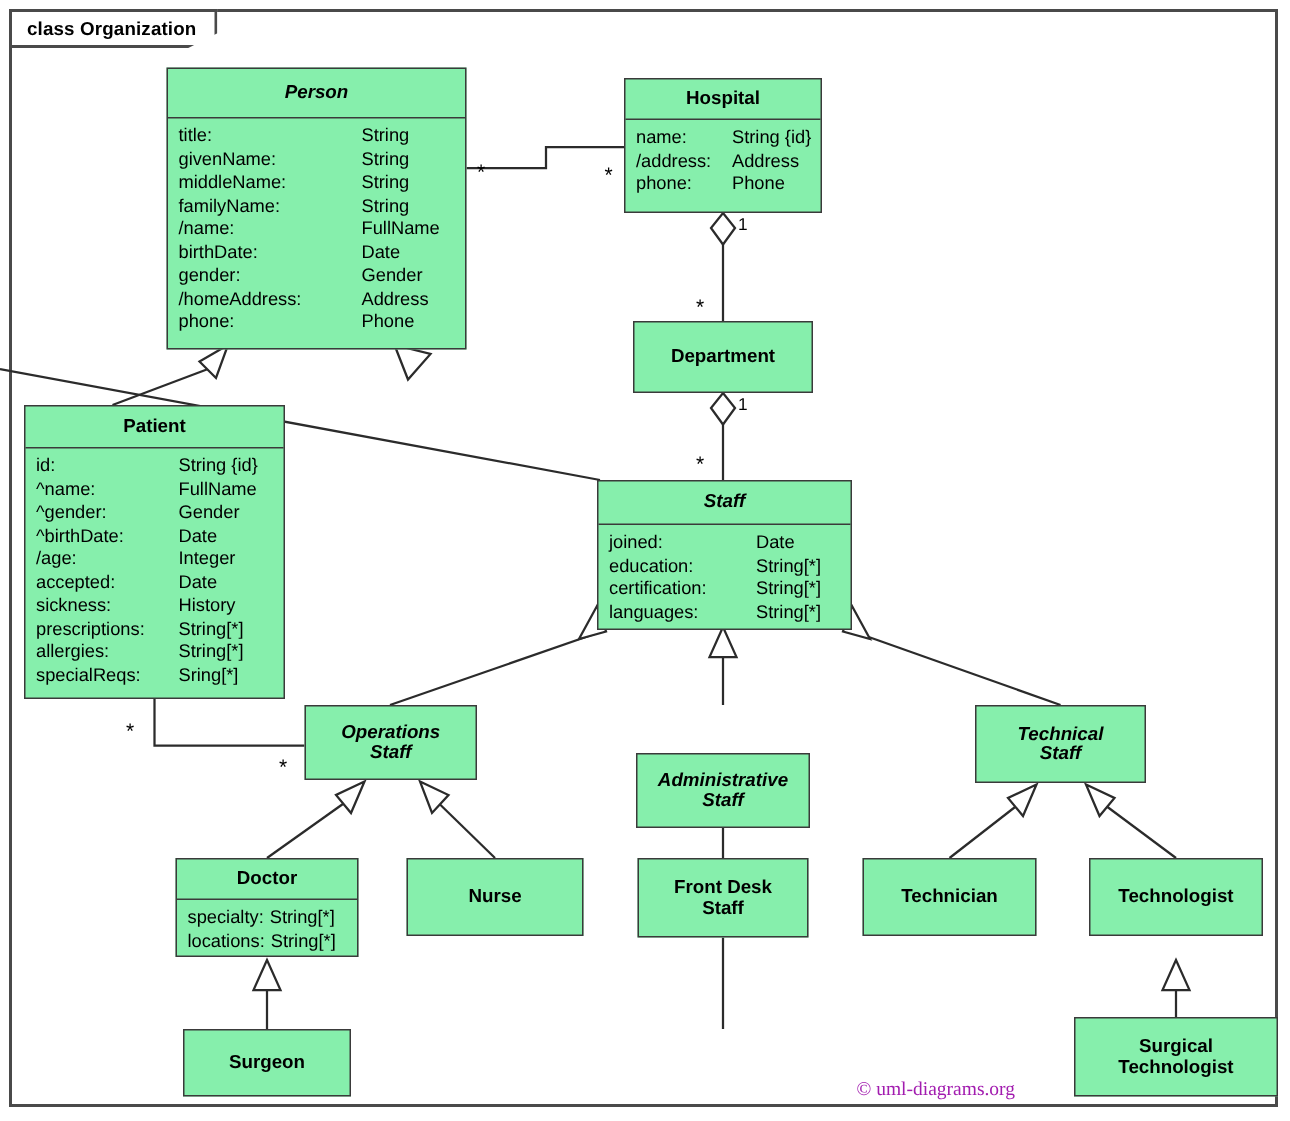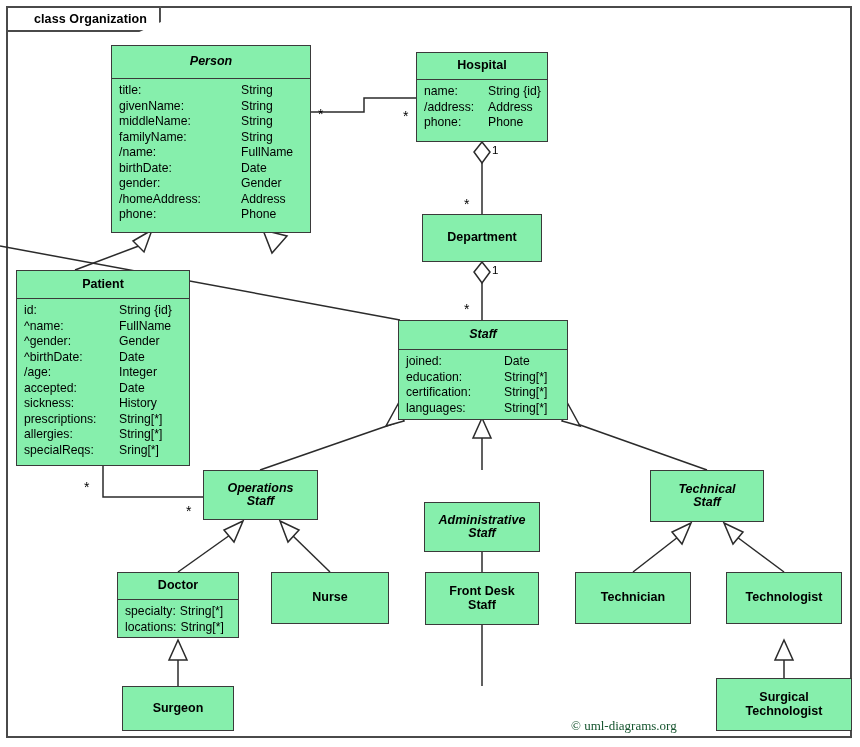--- a/index.html
+++ b/index.html
@@ -7,21 +7,21 @@
        font-family:"Liberation Sans","DejaVu Sans",sans-serif;
        color:#000;overflow:hidden;}
 
   #canvas{position:absolute;left:0;top:0;width:860px;height:747px;}
 
   
   .frame{position:absolute;left:6px;top:6px;width:846px;height:732px;
          border:2px solid #4a4a4a;box-sizing:border-box;background:#fff;}
   .frame-tab{position:absolute;left:6px;top:6px;height:26px;
              border:2px solid #4a4a4a;box-sizing:border-box;background:#fff;
-             padding:0 12px 0 26px;display:flex;align-items:center;
+             padding:0 12px 0 10px;display:flex;align-items:center;
              font-size:12.5px;font-weight:bold;letter-spacing:.1px;
              clip-path:polygon(0 0,100% 0,100% 62%,86% 100%,0 100%);z-index:6;}
 
   
   .cls{position:absolute;box-sizing:border-box;background:#86efac;
        border:1.6px solid #3a3a3a;z-index:4;}
   .cls .nm{display:flex;align-items:center;justify-content:center;
            text-align:center;font-size:12.5px;font-weight:bold;
            line-height:13.5px;padding:2px 4px;box-sizing:border-box;
            white-space:pre-line;}
@@ -41,21 +41,21 @@
          z-index:3;pointer-events:none;overflow:visible;}
   svg.ov line,svg.ov polyline{stroke:#2b2b2b;stroke-width:1.5;fill:none;}
   svg.ov polygon.tri{fill:#ffffff;stroke:#2b2b2b;stroke-width:1.5;
                      stroke-linejoin:miter;}
   svg.ov polygon.dia{fill:#ffffff;stroke:#2b2b2b;stroke-width:1.5;}
 
   .mult{position:absolute;font-size:11.5px;line-height:11.5px;z-index:5;}
   .star{font-size:14px;line-height:9px;}
 
   .credit{position:absolute;font-family:"Liberation Serif","DejaVu Serif",serif;
-          font-size:13px;color:#14532d;z-index:5;white-space:nowrap;}
+          font-size:13px;color:#a21caf;z-index:5;white-space:nowrap;}
 </style>
 </head>
 <body>
 
 <div id="canvas">
 
   <div class="frame"></div>
   <div class="frame-tab">
     <span>class Organization</span>
   </div>

